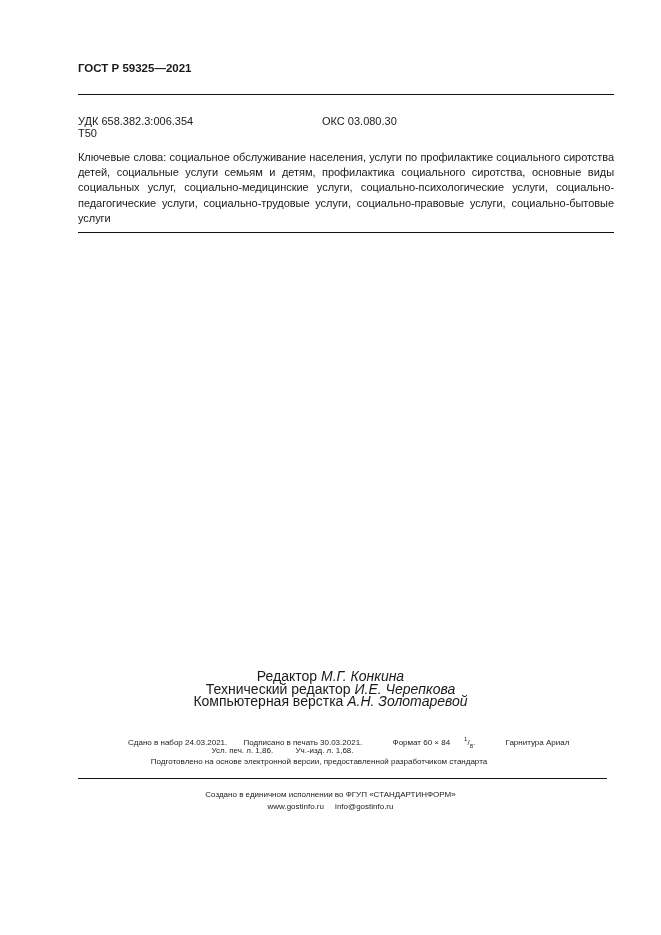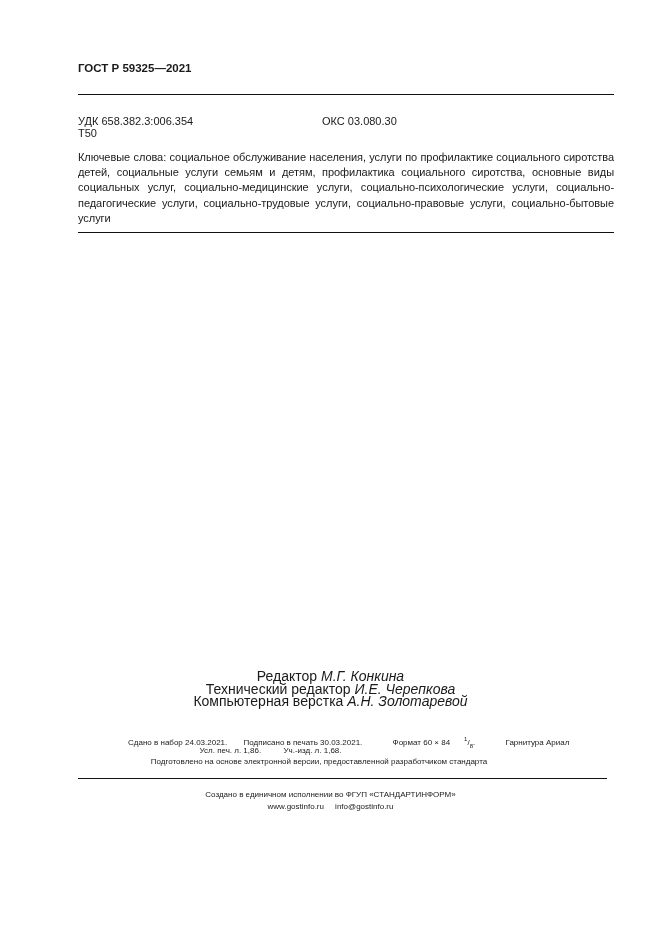--- a/index.html
+++ b/index.html
@@ -17,21 +17,21 @@
     .cls-row span:nth-child(2) { position: absolute; left: 244px; }
     .keywords {
       left: 78px; top: 150px; width: 536px; font-size: 11px; line-height: 15.2px;
       text-align: justify; letter-spacing: -0.05px;
     }
     .credits { left: 0; width: 661px; top: 670px; text-align: center; font-size: 14px; line-height: 12.6px; }
     .credits .name { font-style: italic; }
     .pub { left: 0; width: 661px; font-size: 8px; line-height: 11px; }
     .pub-line1 { top: 734px; left: 128px; width: 460px; white-space: nowrap; }
     .pub-line1 span { margin-right: 14px; }
-    .pub-line2 { top: 745px; left: 0; width: 541px; text-align: center; white-space: nowrap; }
+    .pub-line2 { top: 745px; left: 0; width: 541px; text-align: center; white-space: nowrap; padding-left: 12px; }
     .pub-line2 span { margin: 0 10px; }
     .pub-line3 { top: 756px; left: 0; width: 638px; text-align: center; }
     .footer { left: 0; width: 661px; top: 789px; text-align: center; font-size: 8px; line-height: 11.8px; }
     sup, sub { font-size: 6px; }
   </style>
 </head>
 <body>
 
 <div class="abs gost-title">ГОСТ Р 59325—2021</div>
 <div class="rule rule-top"></div>

